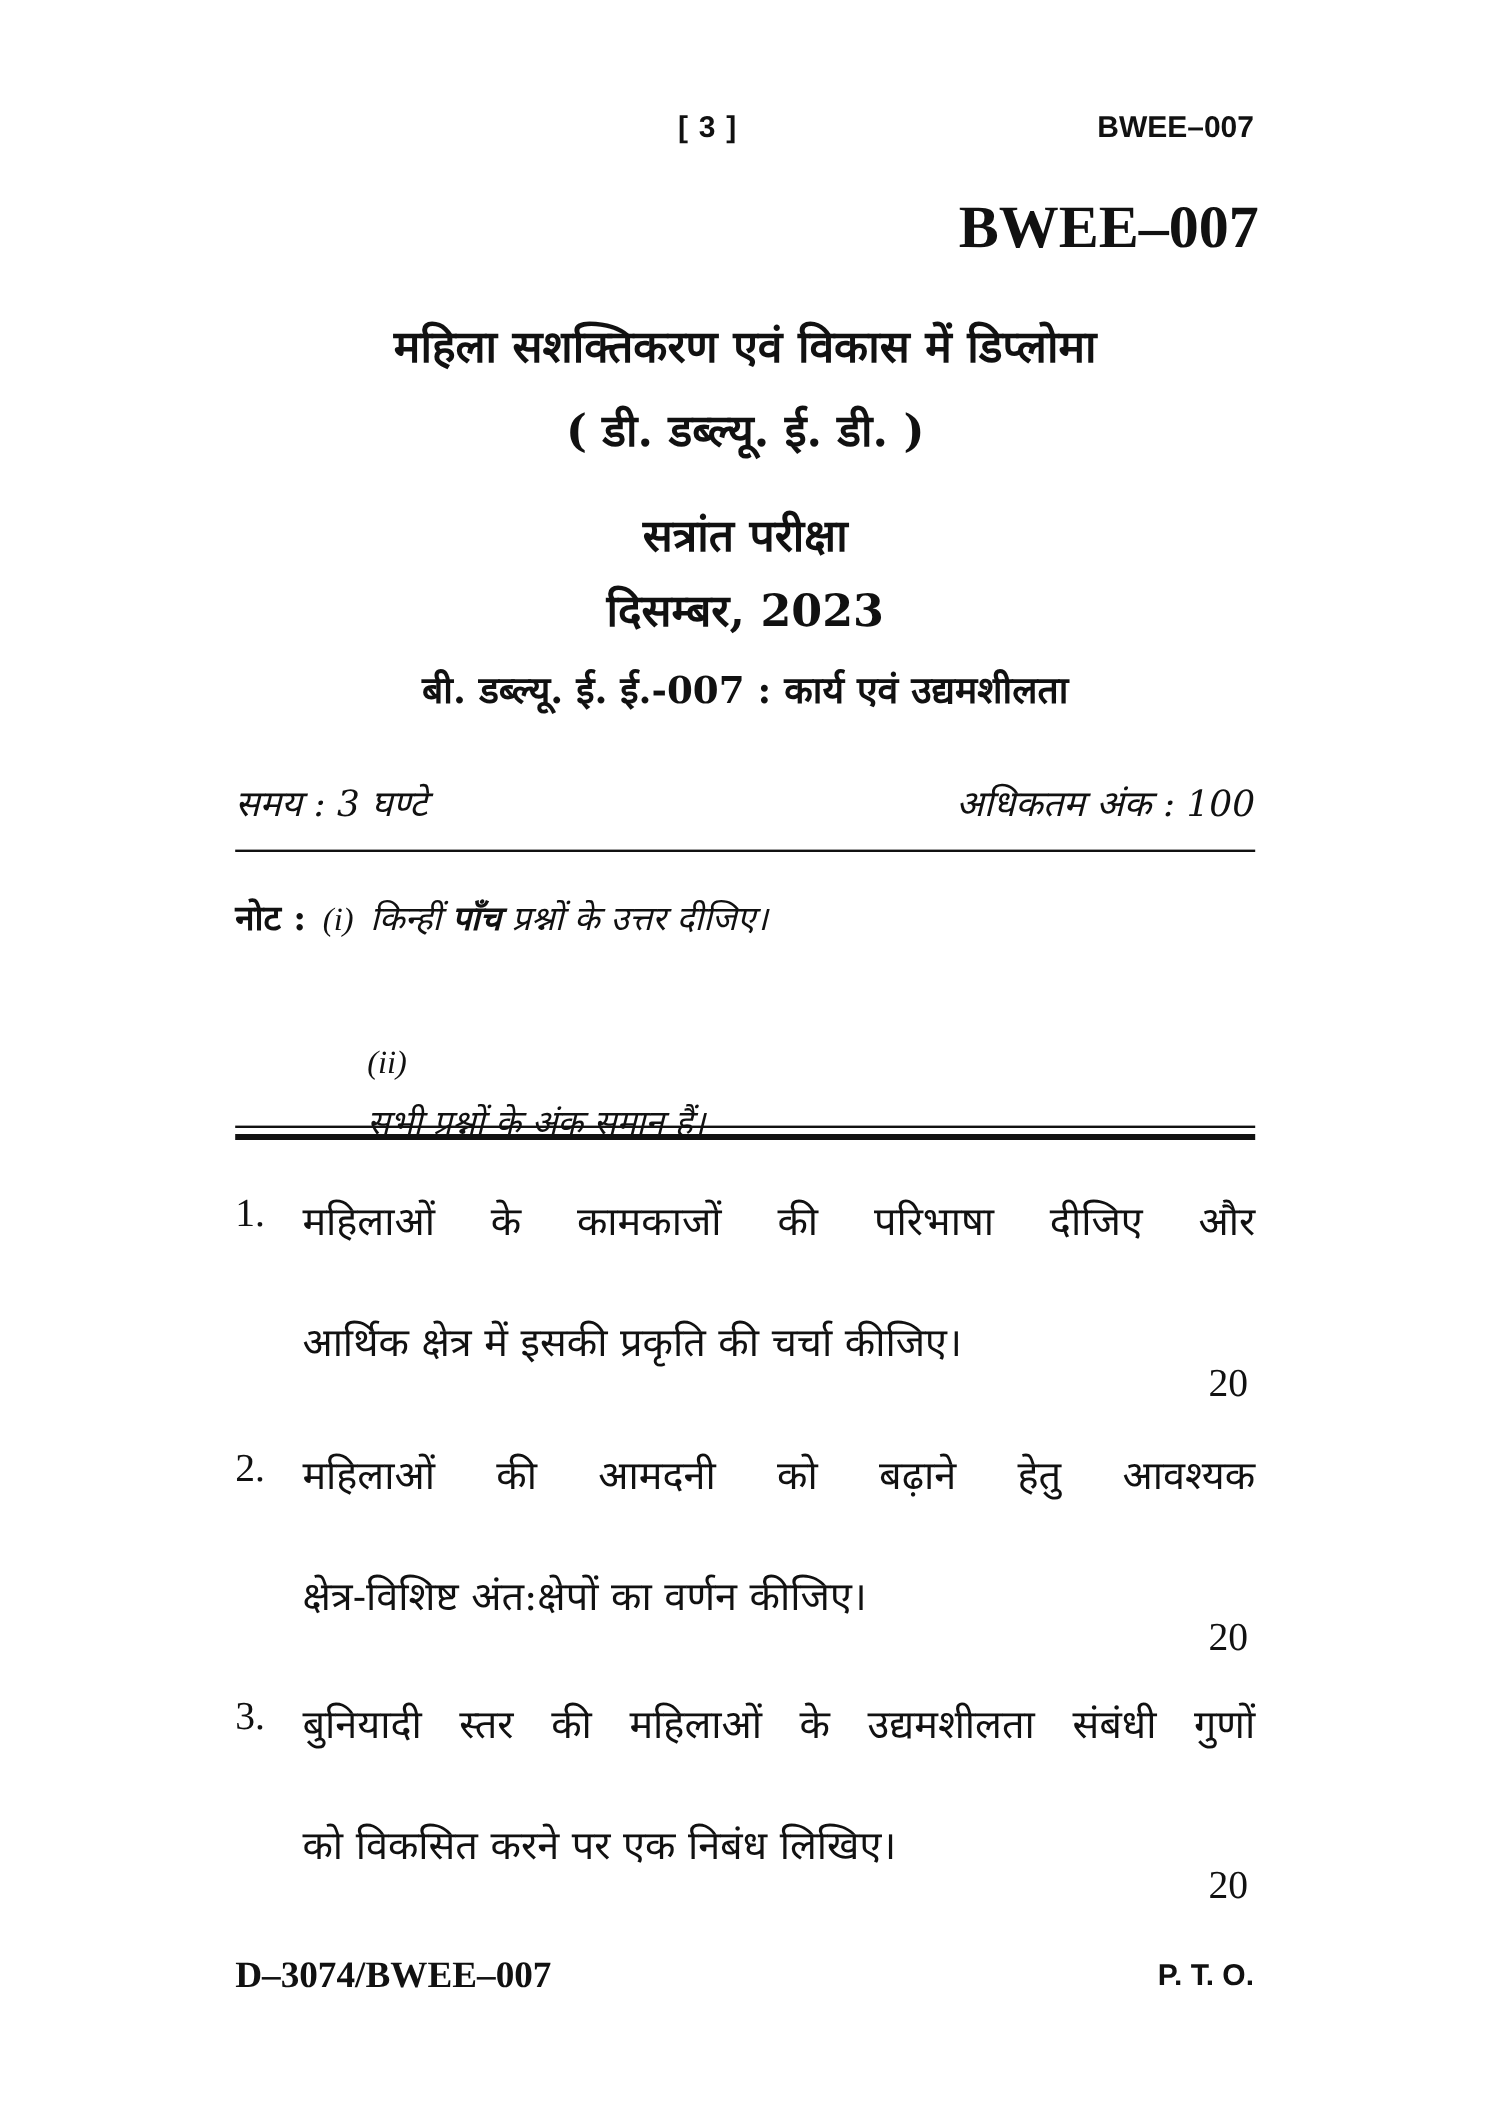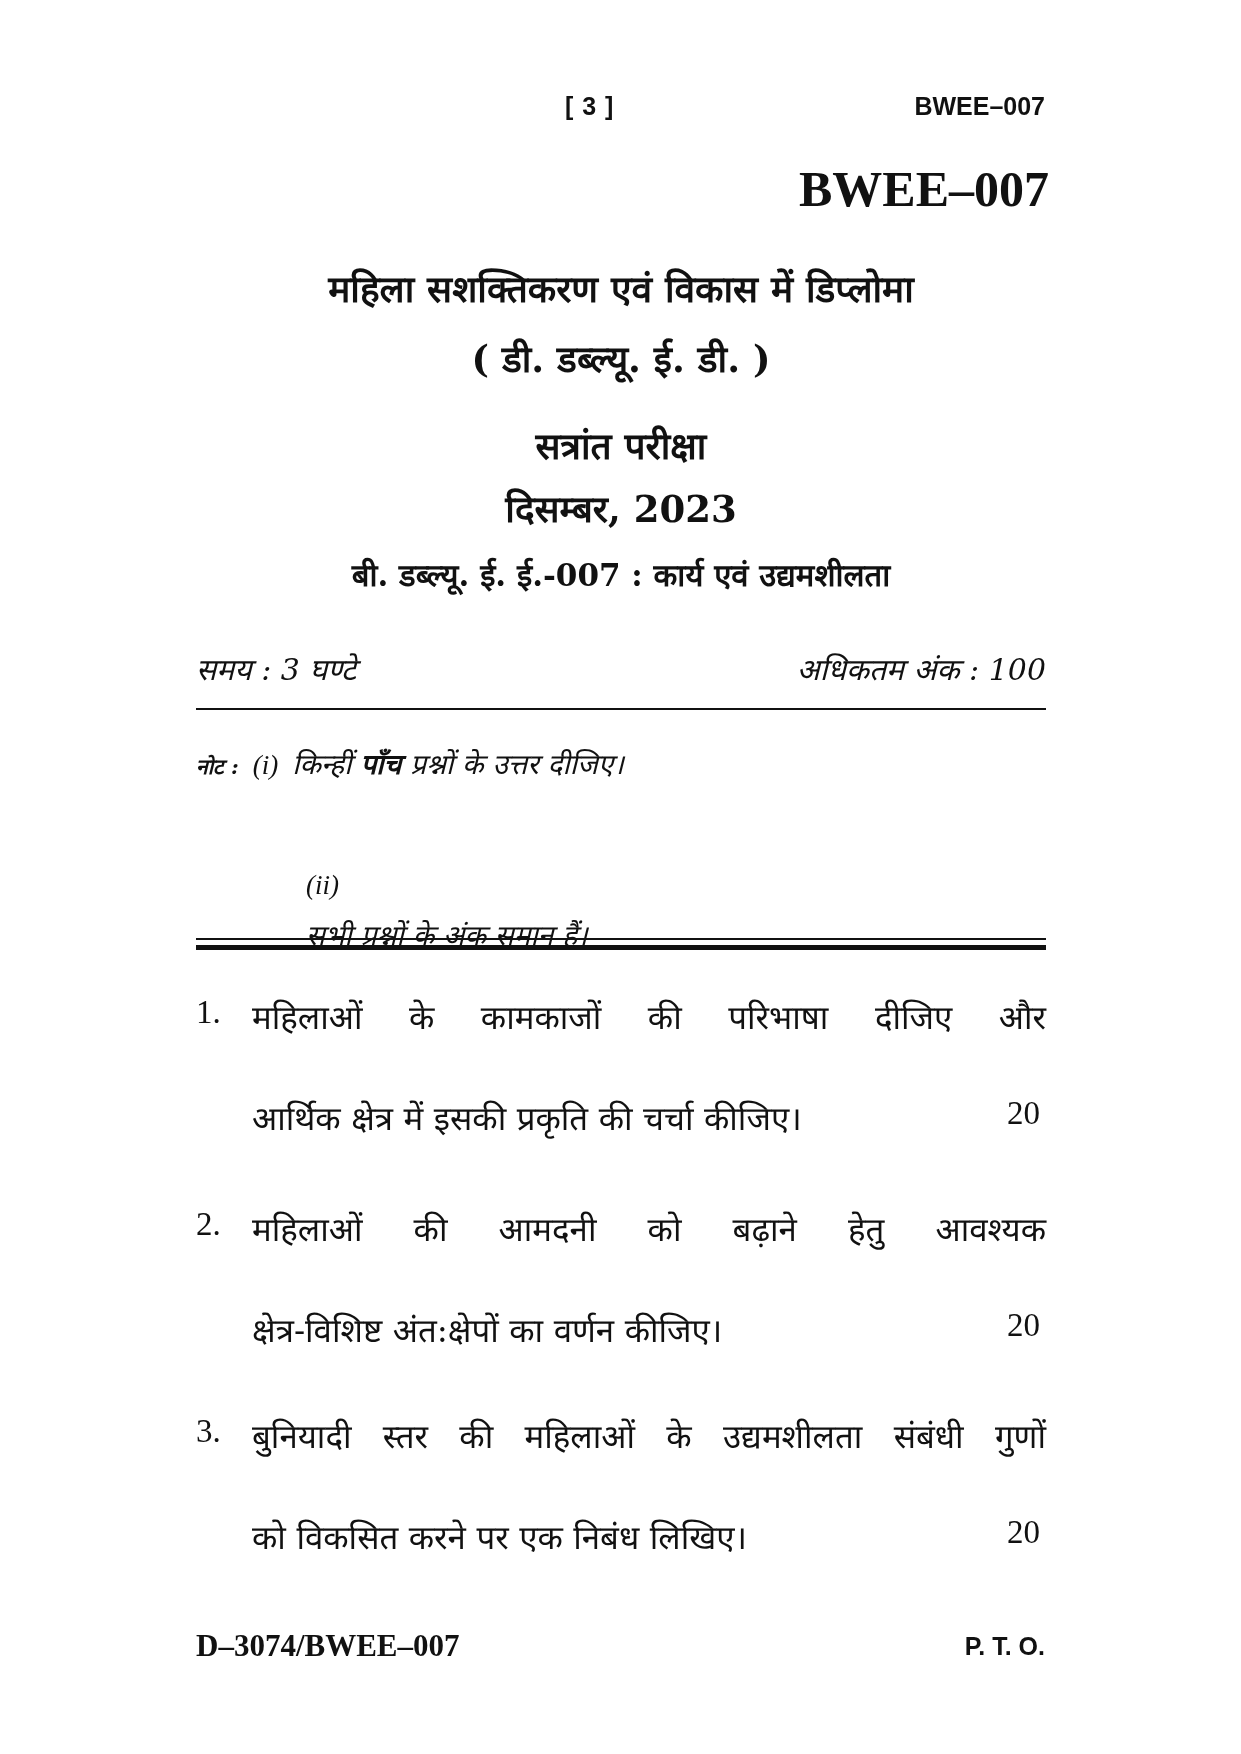--- a/index.html
+++ b/index.html
@@ -26,33 +26,33 @@
   .t3 { top: 419px; font-size: 37px; }
   .t4 { top: 482px; font-size: 37px; }
   .t5 { top: 553px; font-size: 31px; }
   .time-row {
     left: 196px; width: 850px; top: 648px; font-style: italic; font-size: 30px;
     display: flex; justify-content: space-between;
   }
   .rule-thin { left: 196px; width: 850px; height: 2px; background: #111; }
   .rule-thick { left: 196px; width: 850px; height: 5px; background: #111; }
   .note-row { left: 196px; top: 744px; font-size: 28px; display: flex; align-items: baseline; gap: 14px; }
-  .note-label { font-weight: bold; font-style: italic; font-size: 21px; }
+  .note-label { font-weight: bold; font-size: 29px; }
   .roman { font-family: "Liberation Serif", serif; font-style: italic; font-size: 27px; }
   .note-text { font-style: italic; }
   .note-text b { font-weight: bold; }
   .note-row2 { left: 306px; top: 870px; font-size: 28px; display: flex; align-items: baseline; gap: 14px; flex-direction: column; }
   .q {
     left: 196px; width: 850px; font-size: 33px; display: flex;
   }
   .q-num { width 56px; min-width: 56px; font-family: "Liberation Serif", serif; }
   .q-body { flex: 1; }
   .q-line1 { text-align: justify; text-align-last: justify; }
   .q-line2 { display: flex; justify-content: space-between; margin-top: 56px; }
-  .marks { font-family: "Liberation Serif", serif; padding-right: 6px; }
+  .marks { font-family: "Liberation Serif", serif; padding-right: 6px; margin-top: 40px; }
   .footer-left {
     left: 196px; top: 1628px; font-family: "Liberation Serif", serif;
     font-weight: bold; font-size: 31px;
   }
   .footer-right {
     right: 196px; top: 1632px; font-family: "Liberation Sans", sans-serif;
     font-weight: bold; font-size: 25px;
   }
 </style>
 </head>

